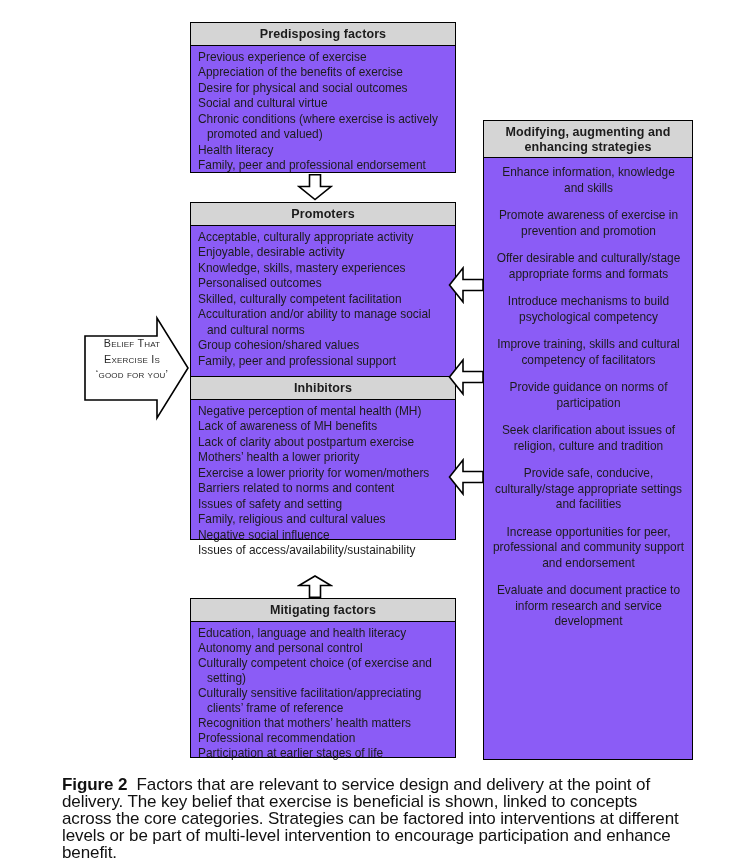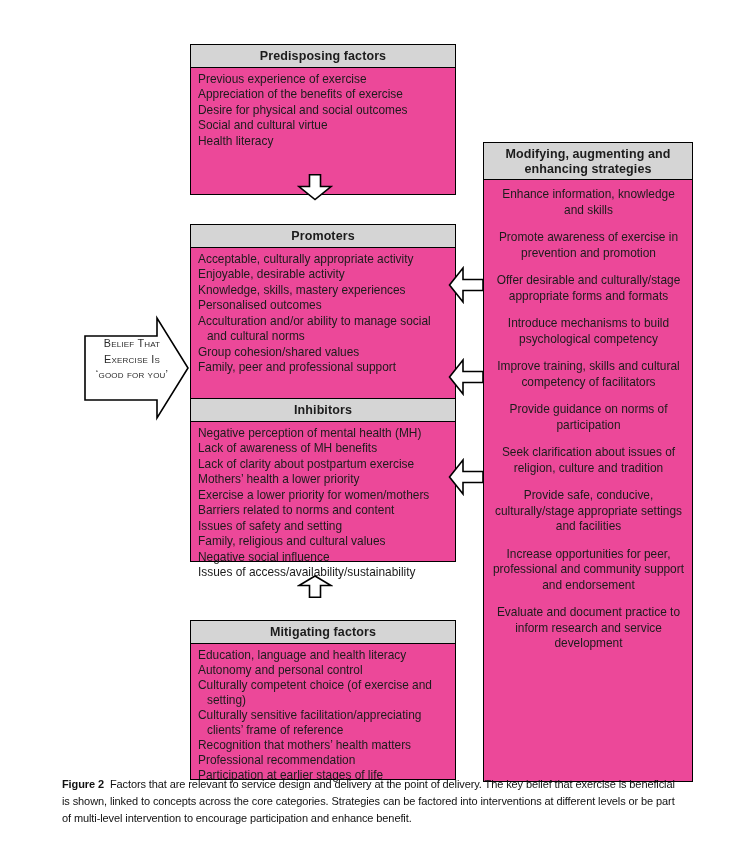--- a/index.html
+++ b/index.html
@@ -12,22 +12,21 @@
   .canvas {
     position: relative;
     width: 735px;
     height: 865px;
     background: #ffffff;
     overflow: hidden;
   }
   .fbox {
     position: absolute;
     border: 1.6px solid #000;
-    background: #ec4899;
-    margin-top: 22px;
+    background: #8b5cf6;
   }
   .fbox-header {
     background: #d5d5d5;
     border-bottom: 1.6px solid #000;
     font-weight: bold;
     text-align: center;
     font-size: 12.5px;
     padding: 4px 2px 3px 2px;
     letter-spacing: 0.1px;
     line-height: 14.5px;
@@ -60,54 +59,57 @@
     text-align: center;
     font-size: 10.8px;
     line-height: 15.5px;
     font-variant: small-caps;
     letter-spacing: 0.2px;
     color: #2a2a2a;
   }
   #caption {
     position: absolute;
     left: 62px; top: 776px; width: 618px;
-    font-size: 11px;
+    font-size: 17px;
     line-height: 17px;
     letter-spacing: -0.1px;
     color: #111;
   }
   #caption .cap-label { font-weight: bold; }
 </style>
 </head>
 <body>
 
 <div class="canvas">
 
   <div class="fbox" id="box-predisposing">
     <div class="fbox-header">Predisposing factors</div>
     <div class="fbox-body">
         <div class="fitem">Previous experience of exercise</div>
         <div class="fitem">Appreciation of the benefits of exercise</div>
         <div class="fitem">Desire for  physical and social outcomes</div>
         <div class="fitem">Social and cultural virtue</div>
+        <div class="fitem">Chronic conditions (where exercise is actively promoted and valued)</div>
         <div class="fitem">Health literacy</div>
+        <div class="fitem">Family, peer and professional endorsement</div>
       </div>
   </div>
 
   <svg class="arrow" id="arrow-down" width="36" height="27" viewBox="0 0 36 27">
     <path d="M12.5 0.8 H23.5 V12.5 H34 L18 25.5 L2 12.5 H12.5 Z" fill="#ffffff" stroke="#000000" stroke-width="1.6"></path>
   </svg>
 
   <div class="fbox" id="box-promoters">
     <div class="fbox-header">Promoters</div>
     <div class="fbox-body">
         <div class="fitem">Acceptable, culturally appropriate activity</div>
         <div class="fitem">Enjoyable, desirable activity</div>
         <div class="fitem">Knowledge, skills, mastery experiences</div>
         <div class="fitem">Personalised outcomes</div>
+        <div class="fitem">Skilled, culturally competent facilitation</div>
         <div class="fitem">Acculturation and/or ability to manage social and cultural norms</div>
         <div class="fitem">Group cohesion/shared values</div>
         <div class="fitem">Family, peer and professional support</div>
       </div>
   </div>
 
   <div class="fbox" id="box-inhibitors">
     <div class="fbox-header">Inhibitors</div>
     <div class="fbox-body">
         <div class="fitem">Negative perception of mental health (MH)</div>

